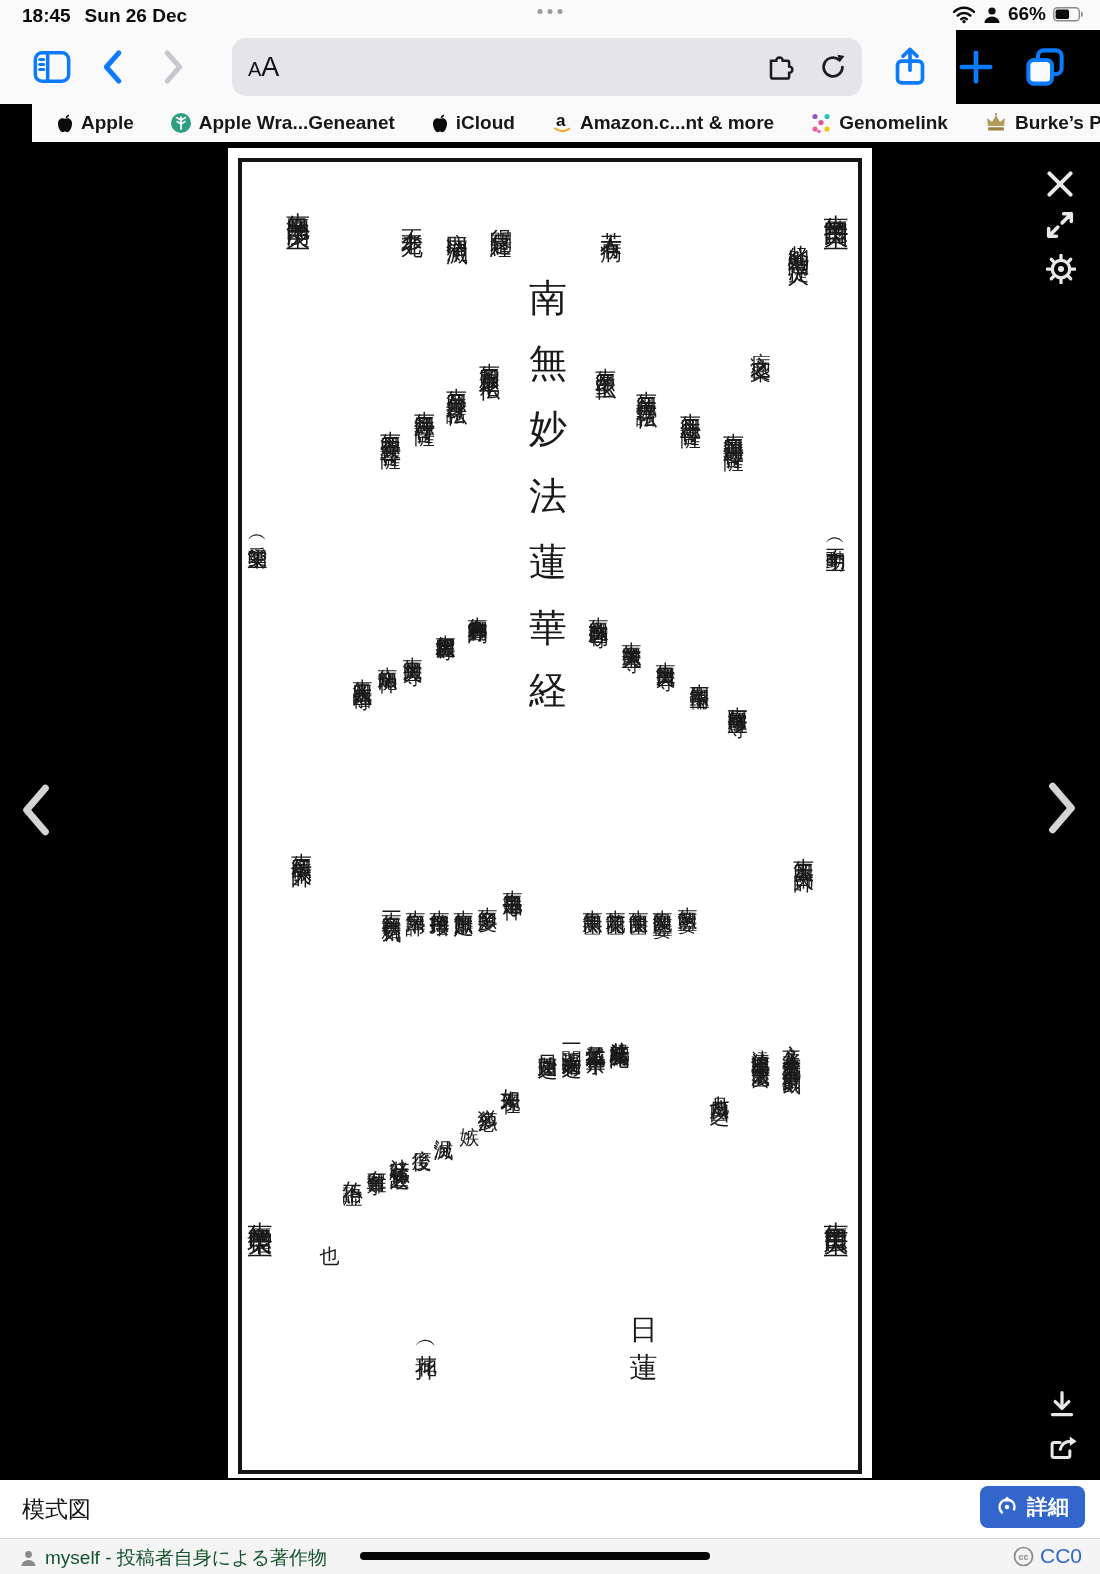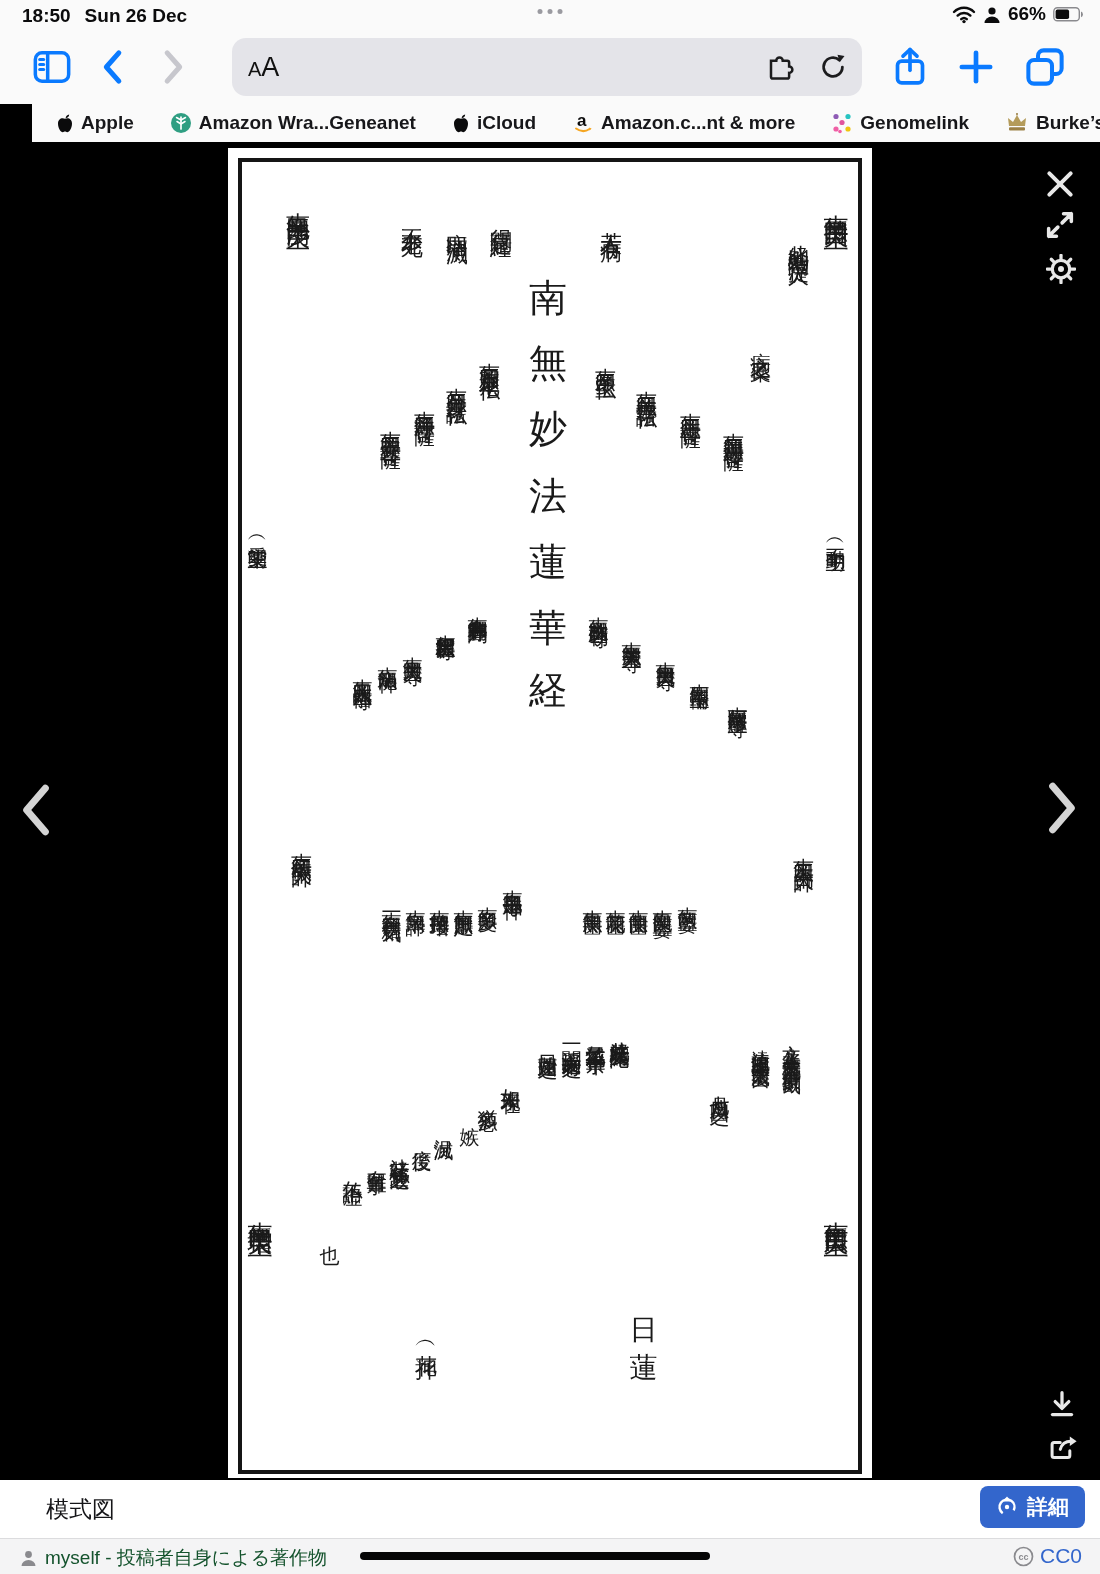--- a/index.html
+++ b/index.html
@@ -7,21 +7,21 @@
        font-family:"Liberation Sans",sans-serif;-webkit-font-smoothing:antialiased;}
   
   .status-bar{position:relative;width:1100px;height:30px;background:#fafafa;}
   .sb-left{position:absolute;left:22px;top:5px;font-size:19px;font-weight:700;color:#0b0b0c;}
   .sb-left .sb-date{font-weight:600;margin-left:14px;}
   .sb-dots{position:absolute;left:50%;transform:translateX(-50%);top:9px;display:flex;gap:5px;}
   .sb-dots i{width:5px;height:5px;border-radius:50%;background:#9a9aa0;display:block;}
   .sb-right{position:absolute;right:16px;top:3px;display:flex;align-items:center;gap:7px;
             font-size:19px;font-weight:600;color:#0b0b0c;}
   
-  .toolbar{position:relative;width:1100px;height:74px;background:#fafafa;}
+  .toolbar{position:relative;width:956px;height:74px;background:#fafafa;}
   .tb-ico{position:absolute;top:50%;transform:translateY(-50%);display:flex;align-items:center;justify-content:center;}
   .pill{position:absolute;left:232px;top:8px;width:630px;height:58px;background:#e4e4e9;border-radius:14px;}
   .pill-aa{position:absolute;left:16px;top:14px;font-size:27px;color:#111;display:block;line-height:30px;}
   .pill-aa::first-letter{font-size:20px;}
   .pill-center{position:absolute;left:50%;top:0;height:58px;transform:translateX(-50%);
                display:flex;align-items:center;gap:9px;}
   .pill-url{font-size:23px;font-weight:600;color:#0c0c0d;}
   .pill-right{position:absolute;right:14px;top:0;height:58px;display:flex;align-items:center;gap:22px;}
   
   .bookmarks{position:relative;width:1100px;height:38px;background:#fafafa;
@@ -29,40 +29,40 @@
   .bm{display:flex;align-items:center;gap:7px;font-size:19px;font-weight:600;color:#17171a;white-space:nowrap;}
   
   .content{position:relative;width:1100px;height:1338px;background:#000;}
   .image-panel{position:absolute;left:228px;top:6px;width:644px;height:1330px;background:#fff;}
   .frame{position:absolute;left:10px;top:10px;width:616px;height:1308px;border:4px solid #151515;}
   .mcol{position:absolute;writing-mode:vertical-rl;line-height:1;
         font-family:"Liberation Serif","DejaVu Serif",serif;color:#1a1a1a;white-space:nowrap;}
   .ov{position:absolute;display:flex;align-items:center;justify-content:center;}
   
   .caption-bar{position:relative;width:1100px;height:58px;background:#fff;}
-  .caption{position:absolute;left:22px;top:14px;font-size:23px;color:#151518;margin-left:24px;}
+  .caption{position:absolute;left:22px;top:14px;font-size:23px;color:#151518;}
   .details-btn{position:absolute;right:15px;top:6px;height:42px;padding:0 16px;border-radius:8px;
                background:#3366cc;color:#fff;display:flex;align-items:center;gap:9px;
                font-size:21px;font-weight:700;}
   
   .footer{position:relative;width:1100px;height:36px;background:#f4f4f5;border-top:1px solid #dcdcde;
           box-sizing:border-box;}
   .attr{position:absolute;left:20px;top:6px;display:flex;align-items:center;gap:8px;
         font-size:19px;color:#14532d;}
   .home-indicator{position:absolute;left:360px;top:13px;width:350px;height:8px;border-radius:4px;background:#050505;}
   .license{position:absolute;right:18px;top:5px;display:flex;align-items:center;gap:6px;
            font-size:21px;color:#3366cc;font-weight:400;}
   svg{display:block;}
 </style>
 </head>
 <body>
 
 <div class="status-bar">
   <div class="sb-left">
-    <span>18:50</span><span class="sb-date">Sun 26 Dec</span>
+    <span>18:45</span><span class="sb-date">Sun 26 Dec</span>
   </div>
   <div class="sb-dots">
       <i></i>
       <i></i>
       <i></i>
     </div>
   <div class="sb-right">
     <span>
       <svg width="24" height="19" viewBox="0 0 24 19" fill="none">
         <path d="M2 7 a14 14 0 0 1 20 0" stroke="#0b0b0c" stroke-width="2.4" stroke-linecap="round"></path>
@@ -158,21 +158,21 @@
     <span>Apple</span>
   </div>
   <div class="bm">
     <span>
       <svg width="22" height="22" viewBox="0 0 22 22">
         <circle cx="11" cy="11" r="10" fill="#2f9e82"></circle>
         <line x1="11" y1="5" x2="11" y2="17" stroke="#fff" stroke-width="1.7" stroke-linecap="round"></line>
         <path d="M11 8 L6.5 5.5 M11 8 L15.5 5.5 M11 12 L7 9.5 M11 12 L15 9.5" stroke="#fff" stroke-width="1.5" stroke-linecap="round" fill="none"></path>
       </svg>
     </span>
-    <span>Amazon Wra...Geneanet</span>
+    <span>Apple Wra...Geneanet</span>
   </div>
   <div class="bm">
     <span>
       <svg width="18" height="21" viewBox="0 0 18 21">
         <path d="M9.6 5.2 q0.4 -3 3.6 -3.6 q-0.3 3.1 -3.6 3.6" fill="#0b0b0c"></path>
         <path d="M9 5.8 c3.5 -1.6 7 0.6 7 4.6 c0 4.5 -2.6 8.8 -4.8 8.8 c-1 0 -1.4 -0.6 -2.2 -0.6 c-0.8 0 -1.2 0.6 -2.2 0.6 C4.6 19.2 2 14.9 2 10.4 c0 -4 3.5 -6.2 7 -4.6 z" fill="#0b0b0c"></path>
       </svg>
     </span>
     <span>iCloud</span>
   </div>

